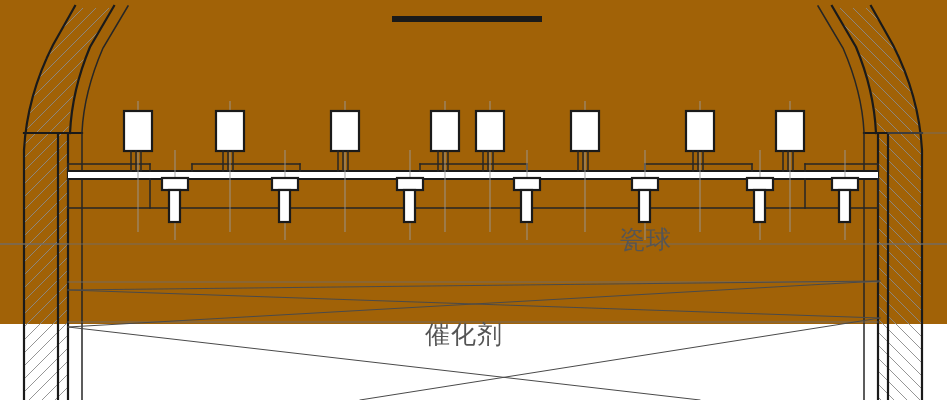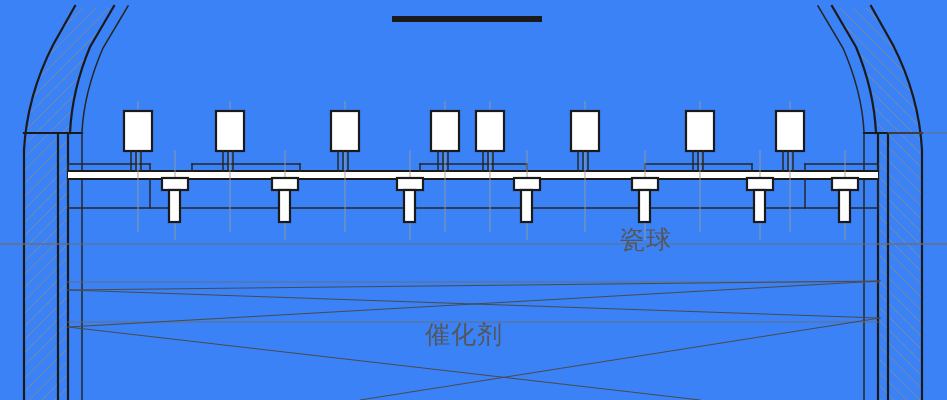--- a/index.html
+++ b/index.html
@@ -9,22 +9,22 @@
   }
   body {
     width: 947px;
     height: 400px;
     overflow: hidden;
     font-family: "Liberation Sans", sans-serif;
   }
   #drawing-root {
     position: relative;
     width: 947px;
-    height: 400px;
-    background: #3b82f6;
+    height: 324px;
+    background: #a16207;
   }
   svg#cad-svg {
     display: block;
     width: 947px;
     height: 400px;
   }
   .ln-heavy  { stroke: #1a1a1a; stroke-width: 2.2; fill: none; stroke-linecap: square; }
   .ln-med    { stroke: #262626; stroke-width: 1.5; fill: none; stroke-linecap: square; }
   .ln-thin   { stroke: #4a4a4a; stroke-width: 1.0; fill: none; stroke-linecap: square; }
   .ln-fine   { stroke: #6d6d6d; stroke-width: 0.85; fill: none; stroke-linecap: square; }

